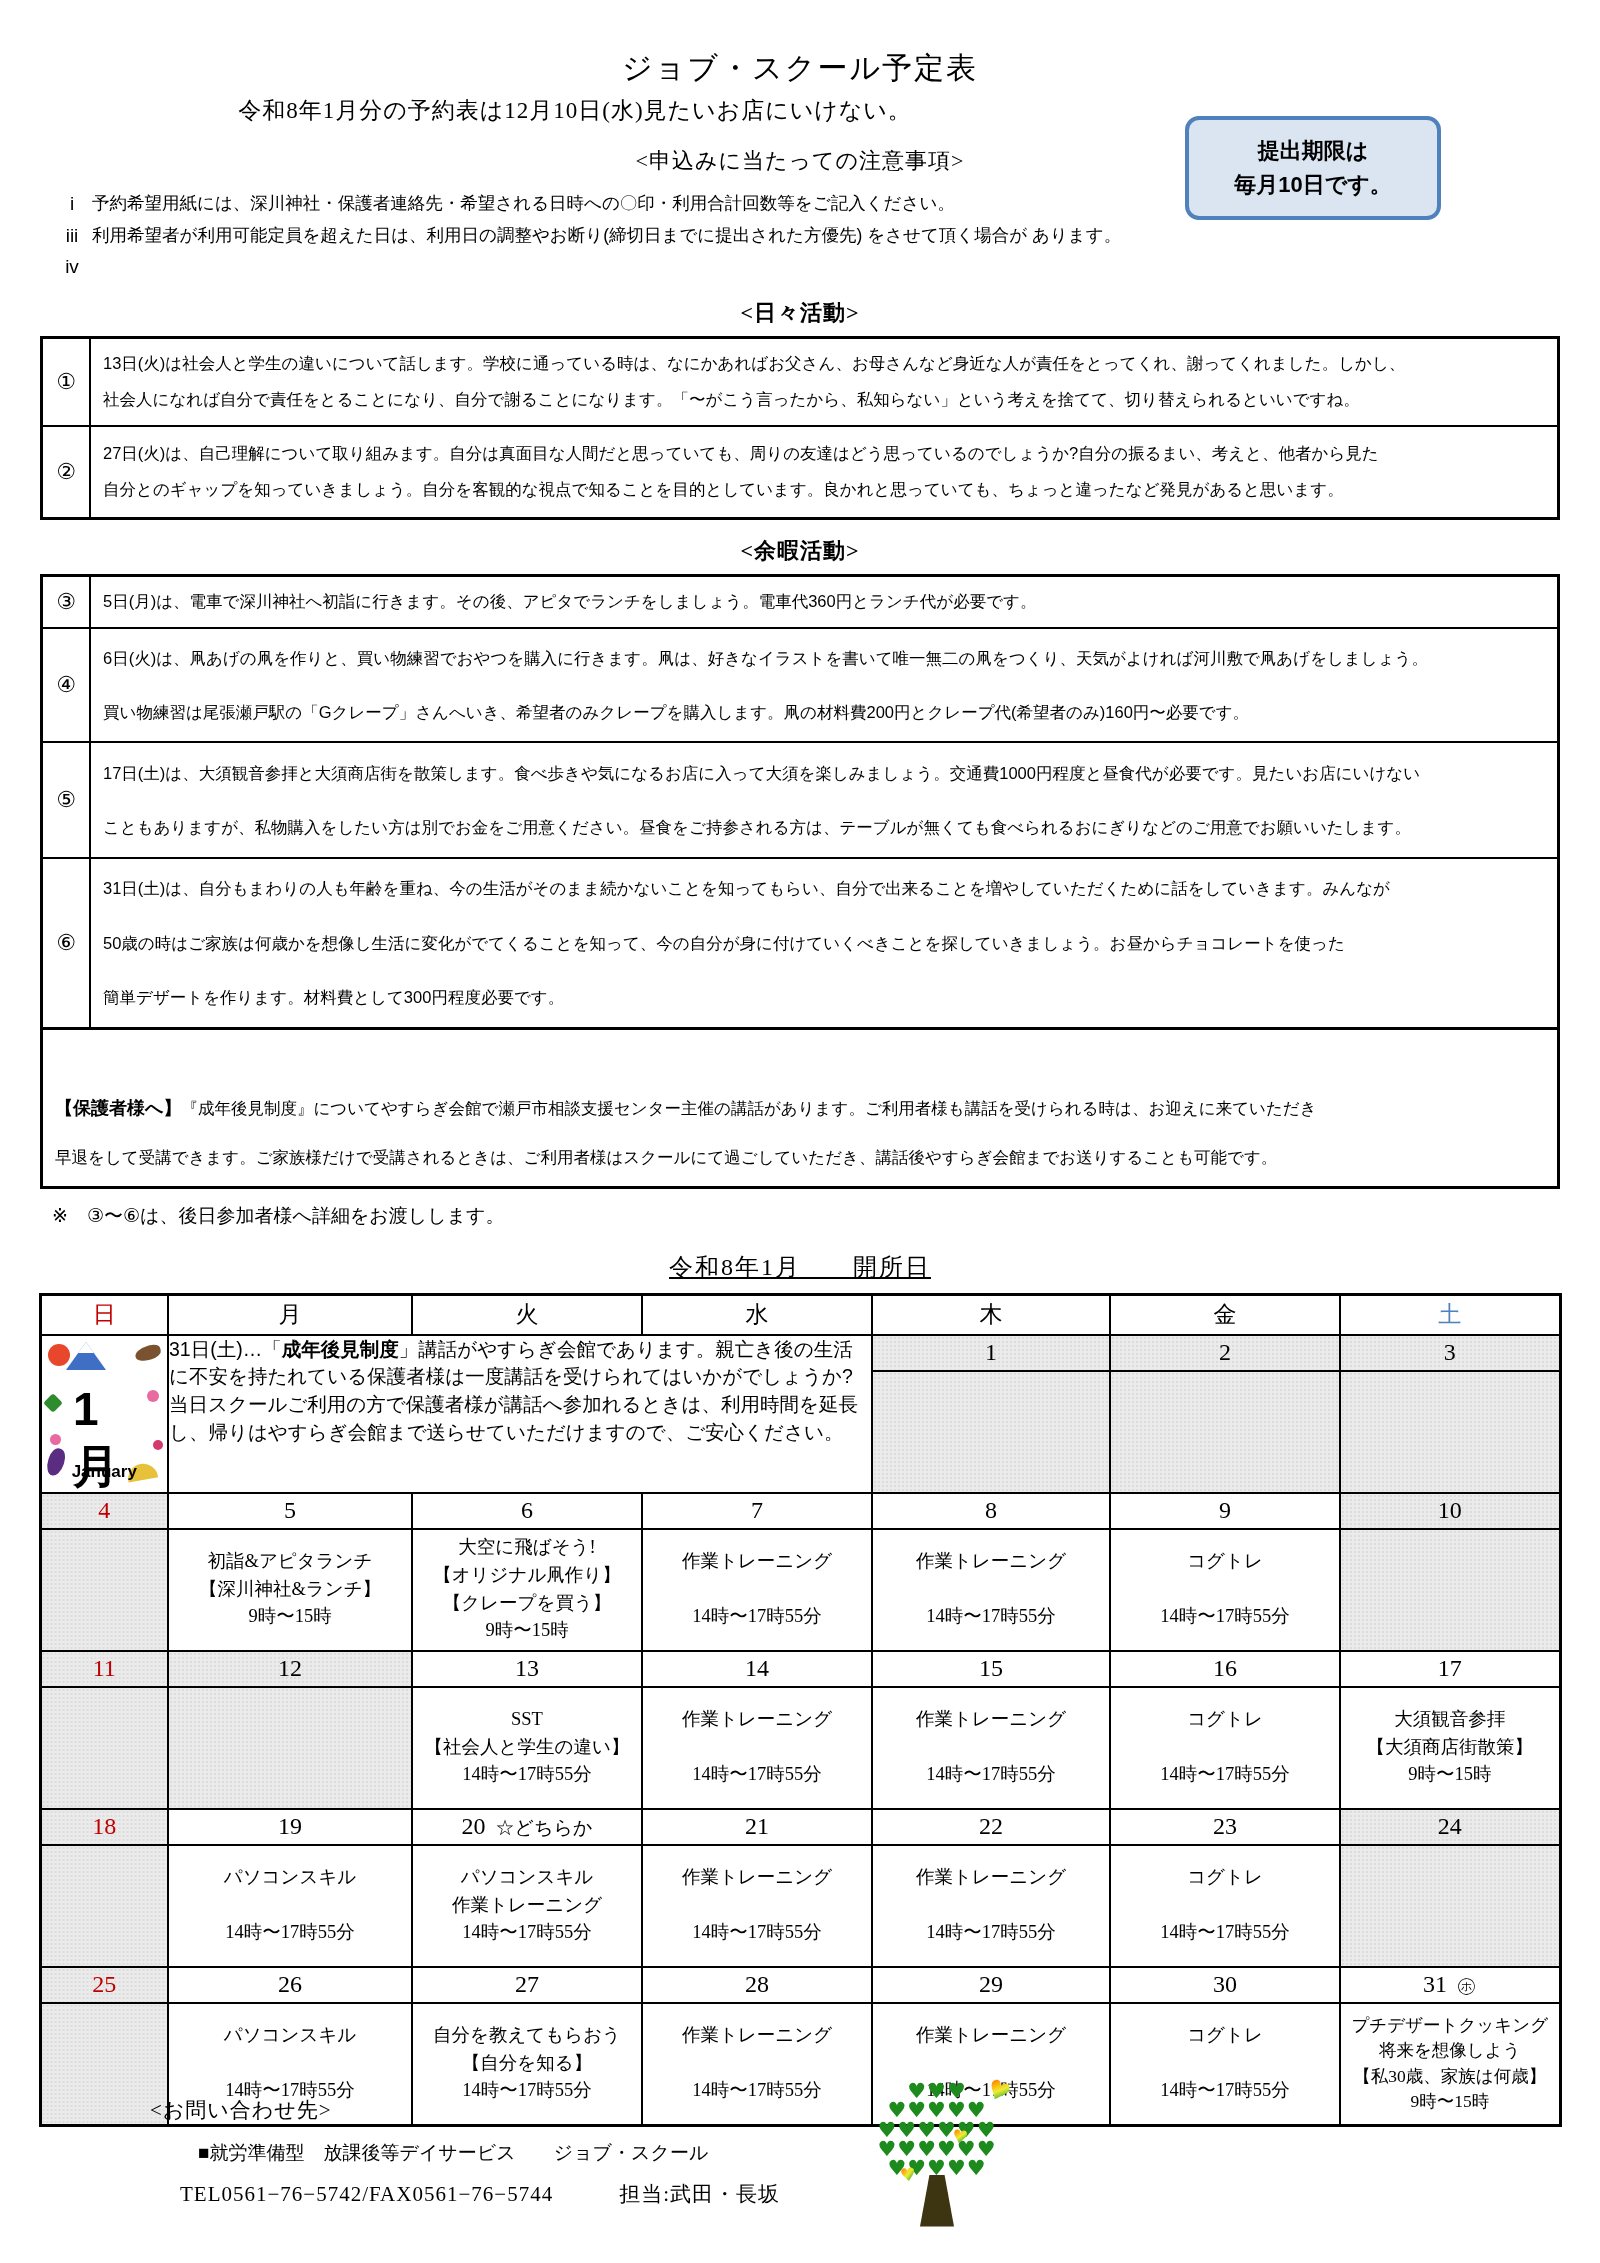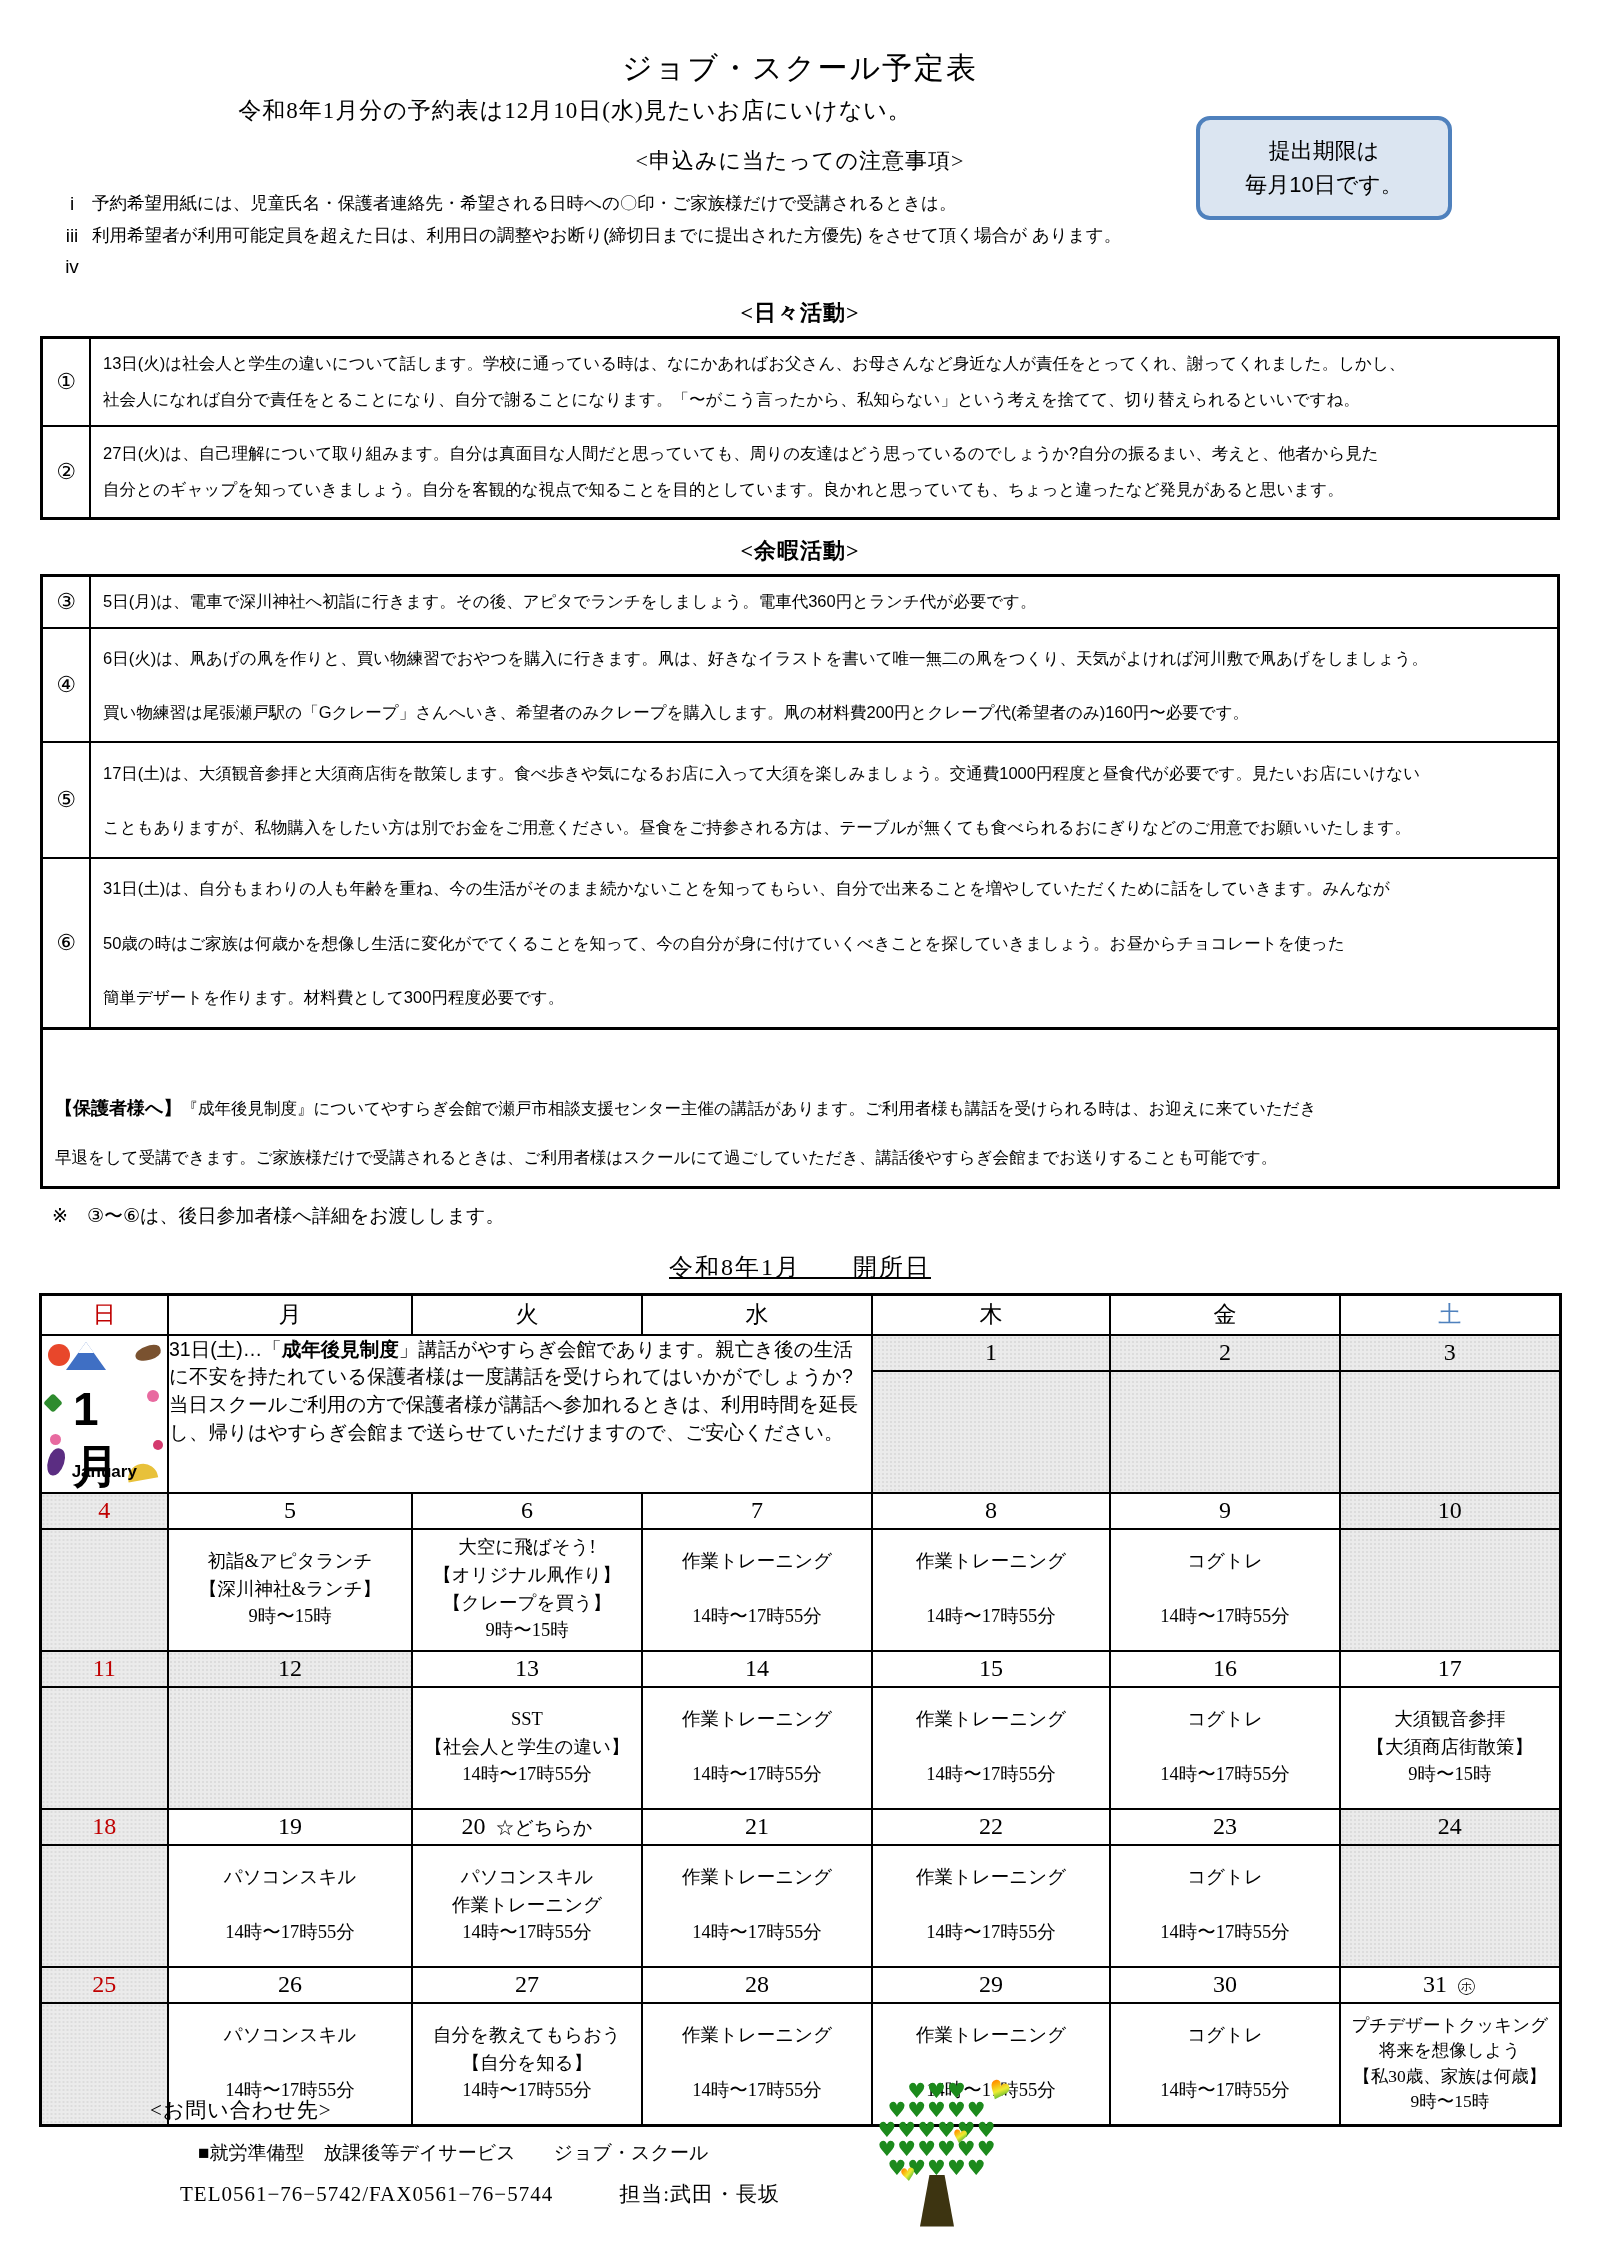--- a/index.html
+++ b/index.html
@@ -13,24 +13,24 @@
   
   .doc-title{
     text-align:center;font-size:30px;letter-spacing:2px;
     padding-top:48px;font-weight:400;
   }
   .doc-subtitle-wrap{width:1150px;}
   .doc-subtitle{
     text-align:center;font-size:23px;margin-top:6px;letter-spacing:1px;
   }
   .deadline-box{
-    position:absolute;top:116px;right:148px;width:248px;height:96px;
+    position:absolute;top:116px;right:159px;width:248px;height:96px;
     background:#dbe5f1;border:4px solid #4f81bd;border-radius:14px;
     display:flex;align-items:center;justify-content:center;text-align:center;
-    font-size:22px;font-weight:normal;white-space:pre-line;line-height:1.55;
+    font-size:22px;font-weight:bold;white-space:pre-line;line-height:1.55;
   }
   .notice-heading{
     text-align:center;font-size:22px;margin-top:20px;letter-spacing:1px;
   }
   .notice-list{margin:14px 0 0 52px;width:1500px;}
   .notice-item{display:flex;margin-bottom:3px;}
   .notice-item .rn{
     flex:none;width:40px;text-align:center;font-size:19px;line-height:1.5;
   }
   .notice-item .it{
@@ -134,21 +134,21 @@
   <div class="doc-subtitle">令和8年1月分の予約表は12月10日(水)見たいお店にいけない。</div>
 </div>
 <div class="deadline-box gothic">提出期限は
 毎月10日です。</div>
 
 <div class="notice-heading">&lt;申込みに当たっての注意事項&gt;</div>
 
 <div class="notice-list gothic">
   <div class="notice-item">
     <span class="rn">i</span>
-    <span class="it">予約希望用紙には、児童氏名・保護者連絡先・希望される日時への〇印・ご家族様だけで受講されるときは。</span>
+    <span class="it">予約希望用紙には、深川神社・保護者連絡先・希望される日時への〇印・利用合計回数等をご記入ください。</span>
   </div>
   <div class="notice-item">
     <span class="rn">iii</span>
     <span class="it">利用希望者が利用可能定員を超えた日は、利用日の調整やお断り(締切日までに提出された方優先) をさせて頂く場合が あります。</span>
   </div>
   <div class="notice-item center-rn">
     <span class="rn">iv</span>
   </div>
 </div>
 

